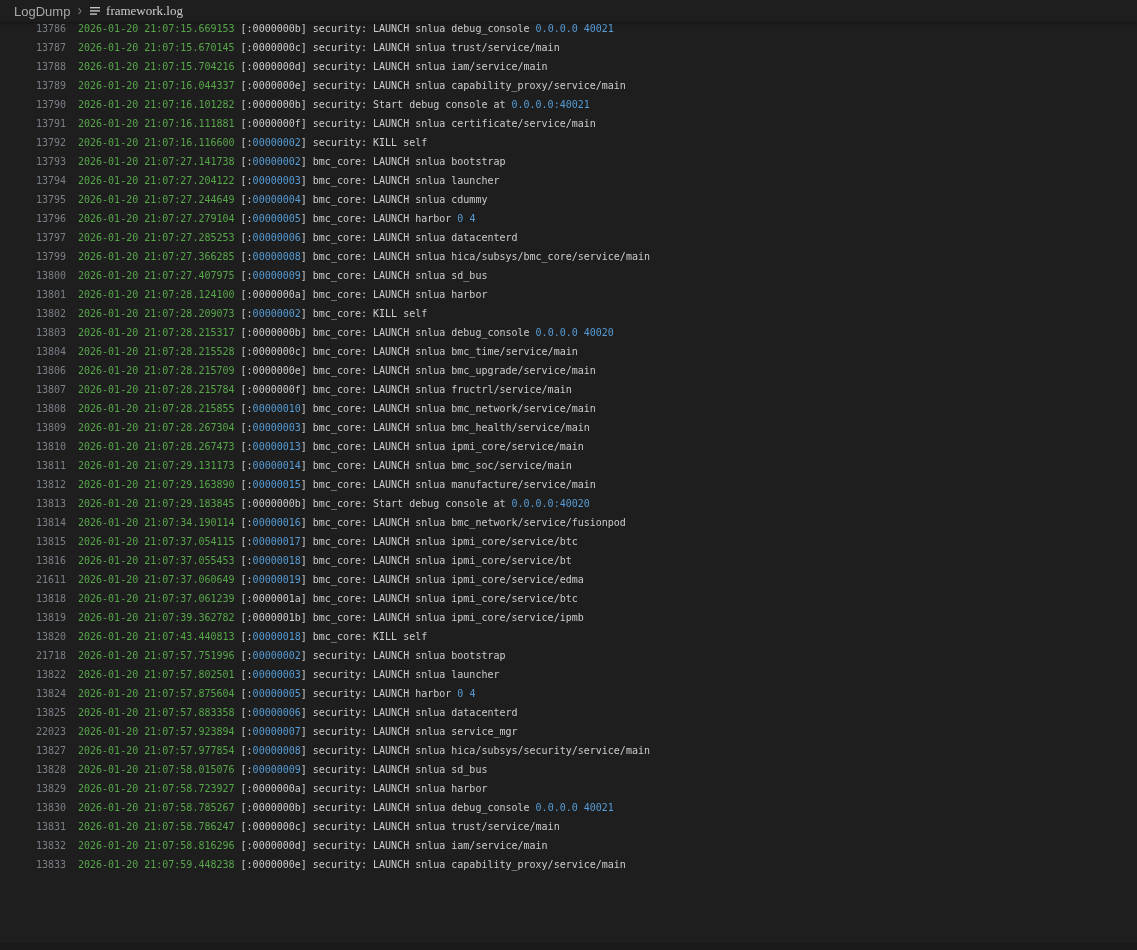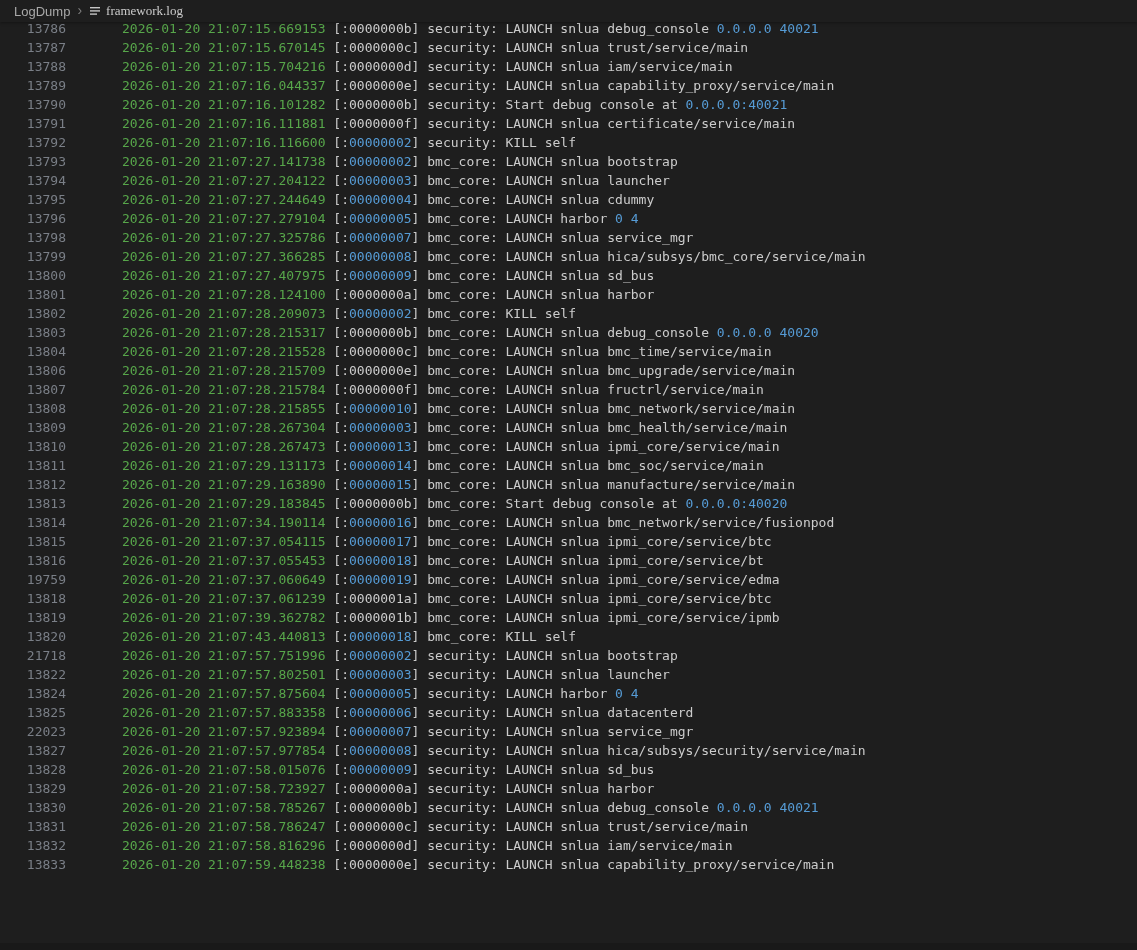--- a/index.html
+++ b/index.html
@@ -40,21 +40,21 @@
   .breadcrumbs .fileicon{display:inline-flex;margin-right:5px;}
   .breadcrumbs .file{color:var(--file-text);font-family:Liberation Serif, serif;}
   
   .editor{
     position:absolute;top:0;left:0;right:0;bottom:0;
     padding-top:19px;
     z-index:1;
   }
   .row{
     display:flex;height:19px;line-height:19px;
-    font-size:13px;white-space:pre;gap:44px;
+    font-size:10px;white-space:pre;
   }
   .row .ln{
     width:66px;flex-shrink:0;text-align:right;
     color:var(--line-number);
   }
   .row .code{
     flex:1;padding-left:12px;color:var(--text);
   }
   .row.sel .code{background:var(--current-line-bg);}
   .ts{color:var(--timestamp);}
@@ -74,39 +74,39 @@
       <div class="row"><span class="ln">13787</span><span class="code"><span class="ts">2026-01-20 21:07:15.670145</span> [:<span class="">0000000c</span>] security: LAUNCH snlua trust/service/main</span></div>
       <div class="row"><span class="ln">13788</span><span class="code"><span class="ts">2026-01-20 21:07:15.704216</span> [:<span class="">0000000d</span>] security: LAUNCH snlua iam/service/main</span></div>
       <div class="row"><span class="ln">13789</span><span class="code"><span class="ts">2026-01-20 21:07:16.044337</span> [:<span class="">0000000e</span>] security: LAUNCH snlua capability_proxy/service/main</span></div>
       <div class="row"><span class="ln">13790</span><span class="code"><span class="ts">2026-01-20 21:07:16.101282</span> [:<span class="">0000000b</span>] security: Start debug console at <span class="num">0.0.0.0:40021</span></span></div>
       <div class="row"><span class="ln">13791</span><span class="code"><span class="ts">2026-01-20 21:07:16.111881</span> [:<span class="">0000000f</span>] security: LAUNCH snlua certificate/service/main</span></div>
       <div class="row"><span class="ln">13792</span><span class="code"><span class="ts">2026-01-20 21:07:16.116600</span> [:<span class="num">00000002</span>] security: KILL self</span></div>
       <div class="row"><span class="ln">13793</span><span class="code"><span class="ts">2026-01-20 21:07:27.141738</span> [:<span class="num">00000002</span>] bmc_core: LAUNCH snlua bootstrap</span></div>
       <div class="row"><span class="ln">13794</span><span class="code"><span class="ts">2026-01-20 21:07:27.204122</span> [:<span class="num">00000003</span>] bmc_core: LAUNCH snlua launcher</span></div>
       <div class="row"><span class="ln">13795</span><span class="code"><span class="ts">2026-01-20 21:07:27.244649</span> [:<span class="num">00000004</span>] bmc_core: LAUNCH snlua cdummy</span></div>
       <div class="row"><span class="ln">13796</span><span class="code"><span class="ts">2026-01-20 21:07:27.279104</span> [:<span class="num">00000005</span>] bmc_core: LAUNCH harbor <span class="num">0</span> <span class="num">4</span></span></div>
-      <div class="row"><span class="ln">13798</span><span class="code"><span class="ts">2026-01-20 21:07:27.325786</span> [:<span class="num">00000007</span>] bmc_core: LAUNCH snlua service_mgr</span></div>
+      <div class="row"><span class="ln">13797</span><span class="code"><span class="ts">2026-01-20 21:07:27.285253</span> [:<span class="num">00000006</span>] bmc_core: LAUNCH snlua datacenterd</span></div>
       <div class="row"><span class="ln">13799</span><span class="code"><span class="ts">2026-01-20 21:07:27.366285</span> [:<span class="num">00000008</span>] bmc_core: LAUNCH snlua hica/subsys/bmc_core/service/main</span></div>
       <div class="row"><span class="ln">13800</span><span class="code"><span class="ts">2026-01-20 21:07:27.407975</span> [:<span class="num">00000009</span>] bmc_core: LAUNCH snlua sd_bus</span></div>
       <div class="row"><span class="ln">13801</span><span class="code"><span class="ts">2026-01-20 21:07:28.124100</span> [:<span class="">0000000a</span>] bmc_core: LAUNCH snlua harbor</span></div>
       <div class="row"><span class="ln">13802</span><span class="code"><span class="ts">2026-01-20 21:07:28.209073</span> [:<span class="num">00000002</span>] bmc_core: KILL self</span></div>
       <div class="row"><span class="ln">13803</span><span class="code"><span class="ts">2026-01-20 21:07:28.215317</span> [:<span class="">0000000b</span>] bmc_core: LAUNCH snlua debug_console <span class="num">0.0.0.0</span> <span class="num">40020</span></span></div>
       <div class="row"><span class="ln">13804</span><span class="code"><span class="ts">2026-01-20 21:07:28.215528</span> [:<span class="">0000000c</span>] bmc_core: LAUNCH snlua bmc_time/service/main</span></div>
       <div class="row"><span class="ln">13806</span><span class="code"><span class="ts">2026-01-20 21:07:28.215709</span> [:<span class="">0000000e</span>] bmc_core: LAUNCH snlua bmc_upgrade/service/main</span></div>
       <div class="row"><span class="ln">13807</span><span class="code"><span class="ts">2026-01-20 21:07:28.215784</span> [:<span class="">0000000f</span>] bmc_core: LAUNCH snlua fructrl/service/main</span></div>
       <div class="row"><span class="ln">13808</span><span class="code"><span class="ts">2026-01-20 21:07:28.215855</span> [:<span class="num">00000010</span>] bmc_core: LAUNCH snlua bmc_network/service/main</span></div>
       <div class="row"><span class="ln">13809</span><span class="code"><span class="ts">2026-01-20 21:07:28.267304</span> [:<span class="num">00000003</span>] bmc_core: LAUNCH snlua bmc_health/service/main</span></div>
       <div class="row"><span class="ln">13810</span><span class="code"><span class="ts">2026-01-20 21:07:28.267473</span> [:<span class="num">00000013</span>] bmc_core: LAUNCH snlua ipmi_core/service/main</span></div>
       <div class="row"><span class="ln">13811</span><span class="code"><span class="ts">2026-01-20 21:07:29.131173</span> [:<span class="num">00000014</span>] bmc_core: LAUNCH snlua bmc_soc/service/main</span></div>
       <div class="row"><span class="ln">13812</span><span class="code"><span class="ts">2026-01-20 21:07:29.163890</span> [:<span class="num">00000015</span>] bmc_core: LAUNCH snlua manufacture/service/main</span></div>
       <div class="row"><span class="ln">13813</span><span class="code"><span class="ts">2026-01-20 21:07:29.183845</span> [:<span class="">0000000b</span>] bmc_core: Start debug console at <span class="num">0.0.0.0:40020</span></span></div>
       <div class="row"><span class="ln">13814</span><span class="code"><span class="ts">2026-01-20 21:07:34.190114</span> [:<span class="num">00000016</span>] bmc_core: LAUNCH snlua bmc_network/service/fusionpod</span></div>
       <div class="row"><span class="ln">13815</span><span class="code"><span class="ts">2026-01-20 21:07:37.054115</span> [:<span class="num">00000017</span>] bmc_core: LAUNCH snlua ipmi_core/service/btc</span></div>
       <div class="row"><span class="ln">13816</span><span class="code"><span class="ts">2026-01-20 21:07:37.055453</span> [:<span class="num">00000018</span>] bmc_core: LAUNCH snlua ipmi_core/service/bt</span></div>
-      <div class="row"><span class="ln">19759</span><span class="code"><span class="ts">2026-01-20 21:07:37.060649</span> [:<span class="num">00000019</span>] bmc_core: LAUNCH snlua ipmi_core/service/edma</span></div>
+      <div class="row"><span class="ln">21611</span><span class="code"><span class="ts">2026-01-20 21:07:37.060649</span> [:<span class="num">00000019</span>] bmc_core: LAUNCH snlua ipmi_core/service/edma</span></div>
       <div class="row"><span class="ln">13818</span><span class="code"><span class="ts">2026-01-20 21:07:37.061239</span> [:<span class="">0000001a</span>] bmc_core: LAUNCH snlua ipmi_core/service/btc</span></div>
       <div class="row"><span class="ln">13819</span><span class="code"><span class="ts">2026-01-20 21:07:39.362782</span> [:<span class="">0000001b</span>] bmc_core: LAUNCH snlua ipmi_core/service/ipmb</span></div>
       <div class="row"><span class="ln">13820</span><span class="code"><span class="ts">2026-01-20 21:07:43.440813</span> [:<span class="num">00000018</span>] bmc_core: KILL self</span></div>
       <div class="row"><span class="ln">21718</span><span class="code"><span class="ts">2026-01-20 21:07:57.751996</span> [:<span class="num">00000002</span>] security: LAUNCH snlua bootstrap</span></div>
       <div class="row"><span class="ln">13822</span><span class="code"><span class="ts">2026-01-20 21:07:57.802501</span> [:<span class="num">00000003</span>] security: LAUNCH snlua launcher</span></div>
       <div class="row"><span class="ln">13824</span><span class="code"><span class="ts">2026-01-20 21:07:57.875604</span> [:<span class="num">00000005</span>] security: LAUNCH harbor <span class="num">0</span> <span class="num">4</span></span></div>
       <div class="row"><span class="ln">13825</span><span class="code"><span class="ts">2026-01-20 21:07:57.883358</span> [:<span class="num">00000006</span>] security: LAUNCH snlua datacenterd</span></div>
       <div class="row"><span class="ln">22023</span><span class="code"><span class="ts">2026-01-20 21:07:57.923894</span> [:<span class="num">00000007</span>] security: LAUNCH snlua service_mgr</span></div>
       <div class="row"><span class="ln">13827</span><span class="code"><span class="ts">2026-01-20 21:07:57.977854</span> [:<span class="num">00000008</span>] security: LAUNCH snlua hica/subsys/security/service/main</span></div>
       <div class="row"><span class="ln">13828</span><span class="code"><span class="ts">2026-01-20 21:07:58.015076</span> [:<span class="num">00000009</span>] security: LAUNCH snlua sd_bus</span></div>

